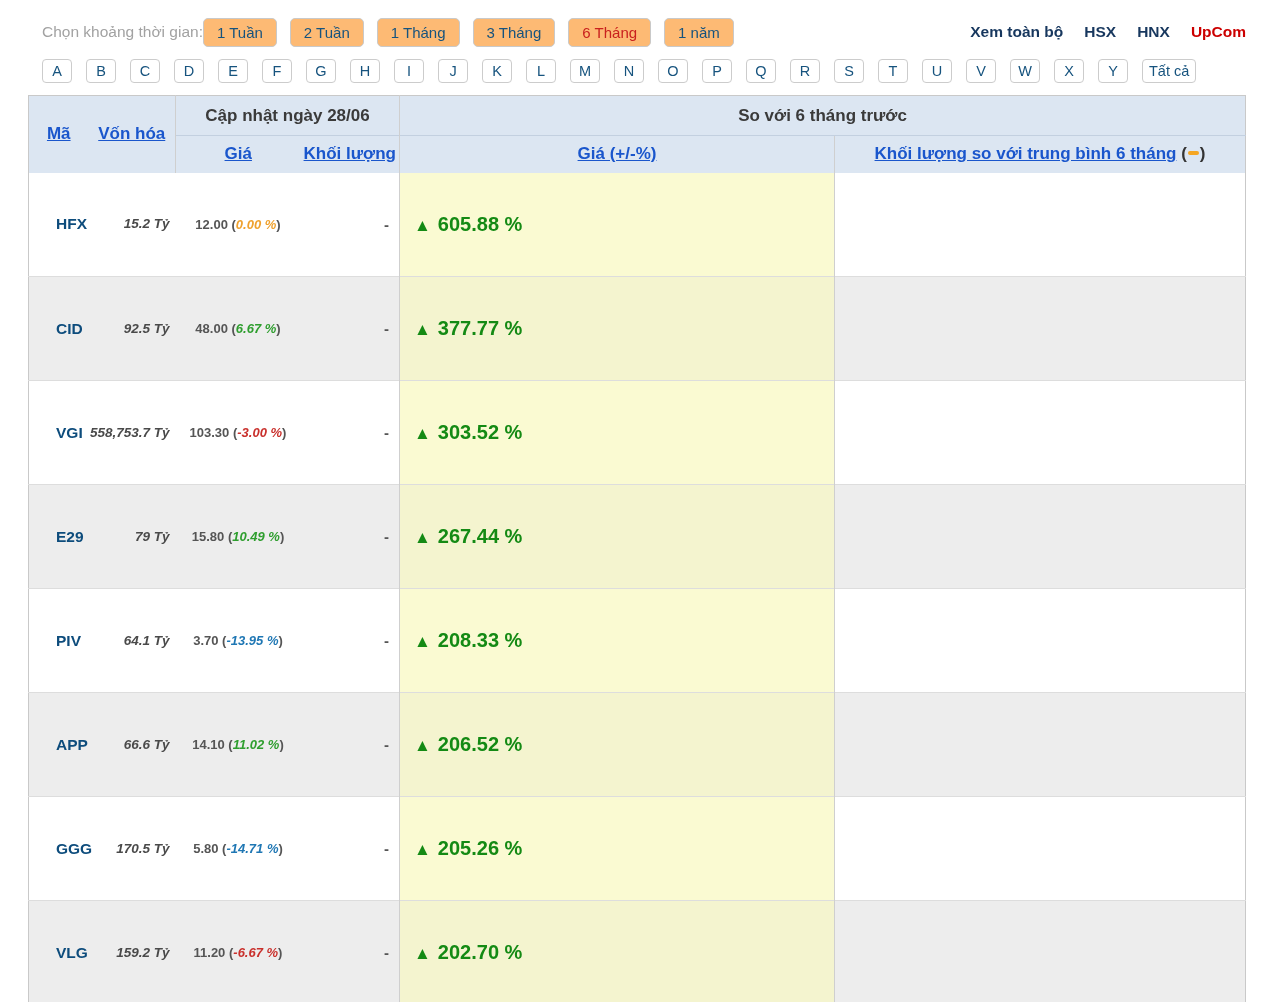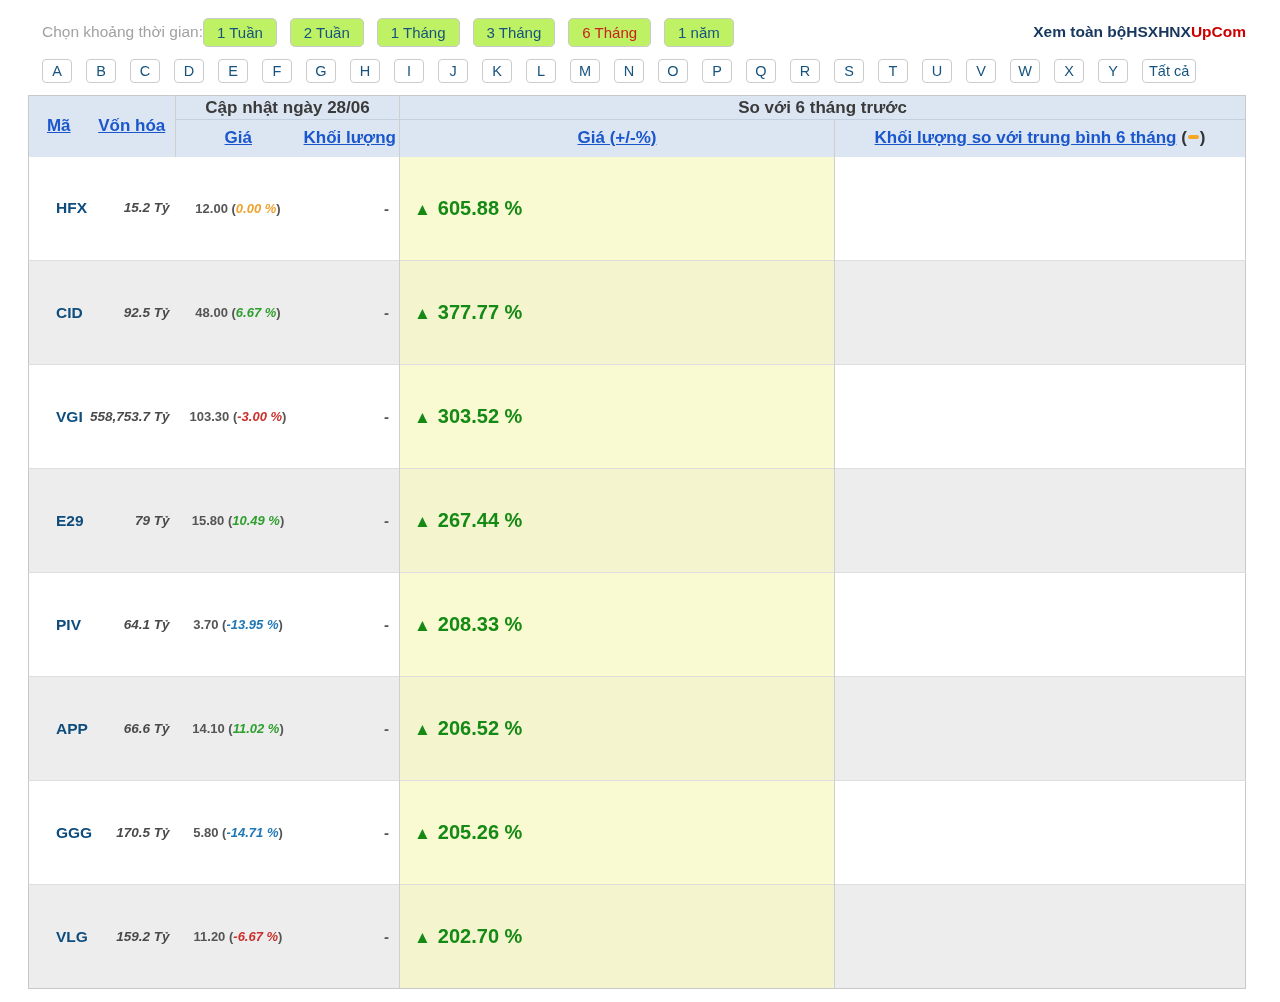--- a/index.html
+++ b/index.html
@@ -3,40 +3,40 @@
 <meta charset="utf-8">
 <style>
   * { margin:0; padding:0; box-sizing:border-box; }
   html,body { width:1280px; height:1002px; background:#fff; overflow:hidden;
               font-family:"Liberation Sans","DejaVu Sans",sans-serif; }
 
   
   .timebar { display:flex; align-items:center; margin:16px 34px 0 42px; height:32px; }
   .time-label { color:#a2a2a2; font-size:15.5px; margin-right:0; white-space:nowrap; }
   .tbtns { display:flex; gap:13px; }
-  .tbtn { background:#bef264; border:1px solid #c9c9c9; border-radius:5px;
+  .tbtn { background:#fdba74; border:1px solid #c9c9c9; border-radius:5px;
           padding:5px 13px; font-size:15px; color:#16537e; cursor:pointer;
           font-family:inherit; white-space:nowrap; }
   .tbtn.active { color:#c9211e; }
-  .exchanges { margin-left:auto; display:flex; gap:0; align-items:center; }
+  .exchanges { margin-left:auto; display:flex; gap:21px; align-items:center; }
   .exlink { font-size:15.5px; font-weight:bold; color:#17375e; text-decoration:none; white-space:nowrap; }
   .exlink.active { color:#cc0000; }
 
   
   .alphabar { display:flex; gap:14px; margin:11px 34px 0 42px; }
   .abtn { background:#fff; border:1px solid #ccc; border-radius:4px; min-width:30px;
           height:24px; font-size:14.5px; color:#16537e; cursor:pointer;
           font-family:inherit; text-align:center; padding:1px 6px; white-space:nowrap; }
 
   
   table { border-collapse:collapse; table-layout:fixed; width:1217px;
           margin:12px 0 0 28px; border:1px solid #c9c9c9; }
   thead th { background:#dce6f2; font-size:17px; font-weight:bold; color:#3a3a3a;
              vertical-align:middle; text-align:center; }
-  .hrow-a th { height:24px; }
+  .hrow-a th { height:40px; }
   .hrow-b th { height:37px; border-top:1px solid #c3d0e0; }
   thead th { border-bottom:0; }
   thead .rowspan2 { border-bottom:0; }
   th.b-left, td.b-left { border-left:1px solid #cfcfcf; }
   thead a { color:#1a56cc; text-decoration:underline; cursor:pointer; }
   .paren { color:#333; font-weight:bold; }
   .minus-icon { display:inline-block; width:11px; height:4px; background:#f5a623;
                 border-radius:2px; vertical-align:middle; margin:0 1px 3px 1px; }
 
   tbody tr { height:104px; background:#fff; }

